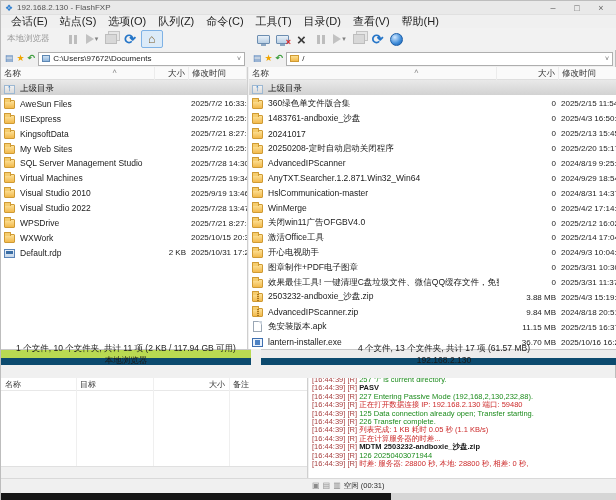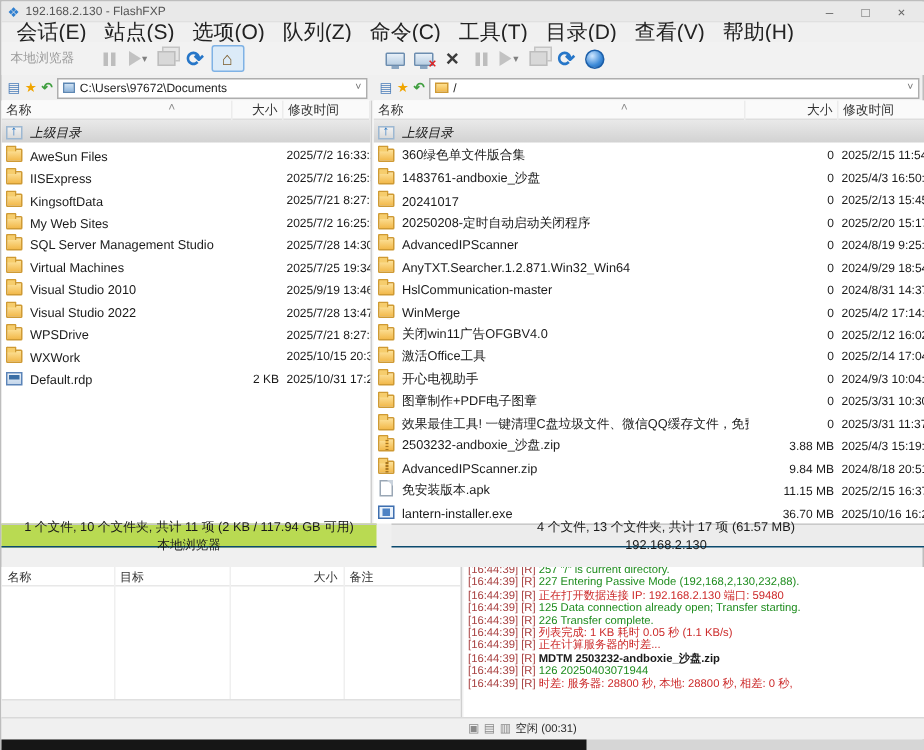--- a/index.html
+++ b/index.html
@@ -9,21 +9,21 @@
 
   
   .titlebar { position:absolute; left:0; top:0; width:616px; height:14px; background:#e9e9e9; display:flex; align-items:center; padding:0 4px; border-bottom:1px solid #e0e0e0; }
   .app-icon { color:#2f7fd0; font-size:9px; margin-right:4px; }
   .title { font-size:8px; color:#555; }
   .win-controls { margin-left:auto; display:flex; }
   .win-controls span { width:24px; text-align:center; font-size:9px; color:#666; cursor:default; }
 
   
   .menubar { position:absolute; left:0; top:14px; width:616px; height:13px; background:#f0f0f0; display:flex; align-items:center; padding-left:4px; }
-  .menu-item { font-size:14px; color:#222; padding:0 6px; }
+  .menu-item { font-size:11px; color:#222; padding:0 6px; }
 
   
   .toolbar { position:absolute; left:0; top:27px; width:616px; height:22px; background:#f2f2f2; display:flex; align-items:center; }
   .tb-left { width:247px; display:flex; align-items:center; padding-left:6px; }
   .tb-right { display:flex; align-items:center; padding-left:6px; }
   .local-combo { font-size:8.5px; color:#9a9a9a; margin-right:14px; }
   .tbtn { height:18px; min-width:17px; display:flex; align-items:center; justify-content:center; margin:0 1px; border-radius:2px; position:relative; }
   .pause-icon { display:inline-flex; gap:2px; }
   .pause-icon i { width:3px; height:9px; background:#bdbdbd; display:block; }
   .play-icon { width:0; height:0; border-left:8px solid #c2c2c2; border-top:5px solid transparent; border-bottom:5px solid transparent; }
@@ -58,41 +58,41 @@
   .phead { display:grid; height:13px; align-items:center; font-size:8.5px; color:#333; background:#fafafa; border-bottom:1px solid #dedede; position:relative; }
   .pane.left .phead { grid-template-columns:1fr 34px 58px; }
   .pane.right .phead { grid-template-columns:1fr 62px 58px; }
   .phead span { padding:0 3px; border-right:1px solid #ececec; height:13px; line-height:13px; overflow:hidden; }
   .phead .h-size { text-align:right; }
   .sort-caret { position:absolute; top:-2px; left:44%; color:#8a8a8a; font-size:8px; border:none !important; }
   .rows { }
   .row { height:14.9px; display:grid; align-items:center; padding-left:3px; }
   .pane.left .row { grid-template-columns:16px 1fr 34px 56px; }
   .pane.right .row { grid-template-columns:16px 1fr 62px 56px; }
-  .row.sel { background:linear-gradient(#e9e9e9,#d2d2d2);font-style:italic; }
+  .row.sel { background:linear-gradient(#e9e9e9,#d2d2d2); }
   .fname { overflow:hidden; white-space:nowrap; font-size:8.5px; color:#1a1a1a; }
   .fsize { text-align:right; font-size:8px; color:#1a1a1a; padding-right:5px; white-space:nowrap; }
   .fdate { font-size:8px; color:#1a1a1a; overflow:hidden; white-space:nowrap; }
 
   
   .ficon { width:11px; height:9px; position:relative; display:inline-block; }
   .i-folder, .i-zip { background:linear-gradient(#fde29a,#f2b94b); border:1px solid #cf9a33; border-radius:1px; }
   .i-folder::before, .i-zip::before { content:""; position:absolute; top:-3px; left:-1px; width:5px; height:3px; background:#f6cd6d; border:1px solid #cf9a33; border-bottom:0; border-radius:1px 1px 0 0; }
   .i-zip::after { content:""; position:absolute; left:4px; top:0; bottom:0; width:2px; background:repeating-linear-gradient(#a9771f 0 1px, #f2b94b 1px 2px); }
   .i-parent { background:linear-gradient(#f2f2f2,#d9d9d9); border:1px solid #9db8d2; }
   .i-parent::after { content:"\2191"; position:absolute; left:2px; top:-2px; color:#1f6fbf; font-size:9px; font-weight:bold; line-height:1; }
   .i-doc { width:9px; height:11px; background:#fff; border:1px solid #9aa7b5; margin-left:1px; }
   .i-doc::before { content:""; position:absolute; right:-1px; top:-1px; border:2px solid #c9d2dc; border-left-color:transparent; border-bottom-color:transparent; }
   .i-exe { background:#eaf2fb; border:1px solid #3f6faf; }
   .i-exe::before { content:""; position:absolute; left:2px; top:1px; right:2px; bottom:1px; background:#4d82c4; }
   .i-rdp { background:linear-gradient(#eaf1f9,#c4d6ea); border:1px solid #5b84b8; }
   .i-rdp::before { content:""; position:absolute; left:1px; top:1px; right:1px; height:3px; background:#3a6ea5; }
 
   
-  .statusband { position:absolute; top:348px; height:16px; display:flex; flex-direction:column; align-items:center; justify-content:center; font-size:8.5px; color:#1a1a1a; border-top:1px solid #c9c9c9; border-bottom:1px solid #0c4a6e; line-height:12px; }
+  .statusband { position:absolute; top:348px; height:16px; display:flex; flex-direction:column; align-items:center; justify-content:center; font-size:8.5px; color:#1a1a1a; border-top:1px solid #c9c9c9; border-bottom:7px solid #0c4a6e; line-height:12px; }
   .status-local { left:0; width:250px; background:#b9da52; }
   .status-remote { left:260px; width:366px; background:#ececec; }
 
   
   .queue { position:absolute; left:0; top:377px; width:307px; height:100px; background:#fff; border-right:1px solid #cfcfcf; overflow:hidden; }
   .qhead { display:grid; grid-template-columns:75px 77px 76px 1fr; height:13px; font-size:8px; color:#333; align-items:center; border-bottom:1px solid #e8e8e8; }
   .qhead span { padding:0 4px; }
   .qhead .q-size { text-align:right; }
   .qline { position:absolute; top:0; bottom:12px; width:1px; background:#efefef; }
   .qscroll { position:absolute; left:0; bottom:0; width:100%; height:12px; background:#f1f1f1; border-top:1px solid #e0e0e0; }
@@ -469,20 +469,25 @@
     <div class="qscroll"></div>
   </div>
 
   <div class="log" id="log">
   <div class="log-line">
     <span class="lt">[16:44:39] </span>
     <span class="lc">[R] </span>
     <span class="lx lx-reply">257 "/" is current directory.</span>
   </div>
 
+  <div class="log-line">
+    <span class="lt">[16:44:39] </span>
+    <span class="lc">[R] </span>
+    <span class="lx lx-command">PASV</span>
+  </div>
 
   <div class="log-line">
     <span class="lt">[16:44:39] </span>
     <span class="lc">[R] </span>
     <span class="lx lx-reply">227 Entering Passive Mode (192,168,2,130,232,88).</span>
   </div>
 
   <div class="log-line">
     <span class="lt">[16:44:39] </span>
     <span class="lc">[R] </span>

